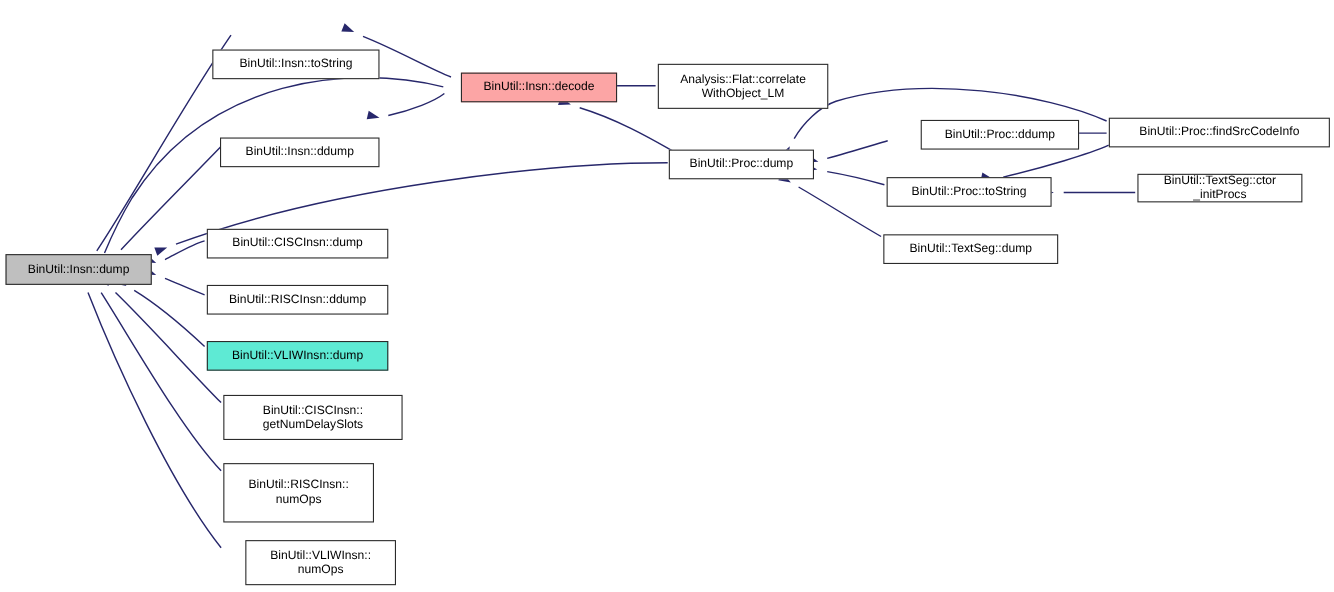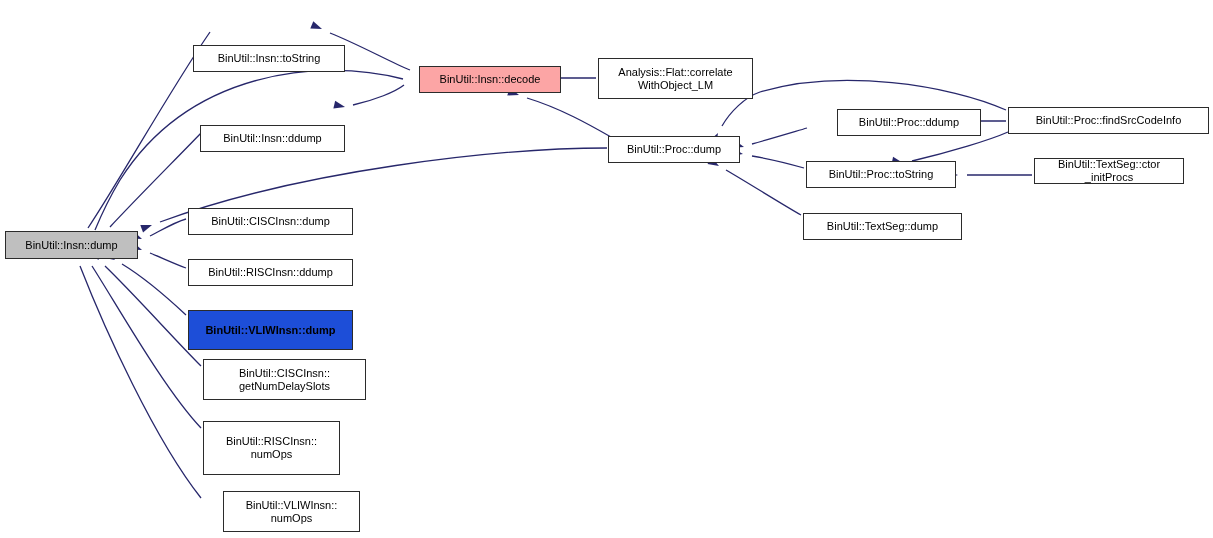--- a/index.html
+++ b/index.html
@@ -151,21 +151,21 @@
 WithObject_LM</span></div>
       <div class="node" style="left: 608px; top: 136px; width: 132px; height: 27px; background: rgb(255, 255, 255); border-color: rgb(43, 43, 43); color: rgb(0, 0, 0);"><span class="lbl">BinUtil::Proc::dump</span></div>
       <div class="node" style="left: 809px; top: 109px; width: 144px; height: 27px; background: rgb(255, 255, 255); border-color: rgb(43, 43, 43); color: rgb(0, 0, 0); margin-left: 28px;"><span class="lbl">BinUtil::Proc::ddump</span></div>
       <div class="node" style="left: 806px; top: 161px; width: 150px; height: 27px; background: rgb(255, 255, 255); border-color: rgb(43, 43, 43); color: rgb(0, 0, 0);"><span class="lbl">BinUtil::Proc::toString</span></div>
       <div class="node" style="left: 803px; top: 213px; width: 159px; height: 27px; background: rgb(255, 255, 255); border-color: rgb(43, 43, 43); color: rgb(0, 0, 0);"><span class="lbl">BinUtil::TextSeg::dump</span></div>
       <div class="node" style="left: 1008px; top: 107px; width: 201px; height: 27px; background: rgb(255, 255, 255); border-color: rgb(43, 43, 43); color: rgb(0, 0, 0);"><span class="lbl">BinUtil::Proc::findSrcCodeInfo</span></div>
       <div class="node" style="left: 1034px; top: 158px; width: 150px; height: 26px; background: rgb(255, 255, 255); border-color: rgb(43, 43, 43); color: rgb(0, 0, 0);"><span class="lbl">BinUtil::TextSeg::ctor
 _initProcs</span></div>
       <div class="node" style="left: 188px; top: 208px; width: 165px; height: 27px; background: rgb(255, 255, 255); border-color: rgb(43, 43, 43); color: rgb(0, 0, 0);"><span class="lbl">BinUtil::CISCInsn::dump</span></div>
       <div class="node" style="left: 188px; top: 259px; width: 165px; height: 27px; background: rgb(255, 255, 255); border-color: rgb(43, 43, 43); color: rgb(0, 0, 0);"><span class="lbl">BinUtil::RISCInsn::ddump</span></div>
-      <div class="node" style="left: 188px; top: 310px; width: 165px; height: 40px; background: #1d4ed8; border-color: rgb(43, 43, 43); color: rgb(0, 0, 0); font-weight: bold;"><span class="lbl">BinUtil::VLIWInsn::dump</span></div>
+      <div class="node" style="left: 188px; top: 310px; width: 165px; height: 27px; background: #5eead4; border-color: rgb(43, 43, 43); color: rgb(0, 0, 0);"><span class="lbl">BinUtil::VLIWInsn::dump</span></div>
       <div class="node" style="left: 203px; top: 359px; width: 163px; height: 41px; background: rgb(255, 255, 255); border-color: rgb(43, 43, 43); color: rgb(0, 0, 0);"><span class="lbl">BinUtil::CISCInsn::
 getNumDelaySlots</span></div>
       <div class="node" style="left: 203px; top: 421px; width: 137px; height: 54px; background: rgb(255, 255, 255); border-color: rgb(43, 43, 43); color: rgb(0, 0, 0);"><span class="lbl">BinUtil::RISCInsn::
 numOps</span></div>
       <div class="node" style="left: 203px; top: 491px; width: 137px; height: 41px; background: rgb(255, 255, 255); border-color: rgb(43, 43, 43); color: rgb(0, 0, 0); margin-left: 20px;"><span class="lbl">BinUtil::VLIWInsn::
 numOps</span></div>
     </div>
 
 </div>
 

